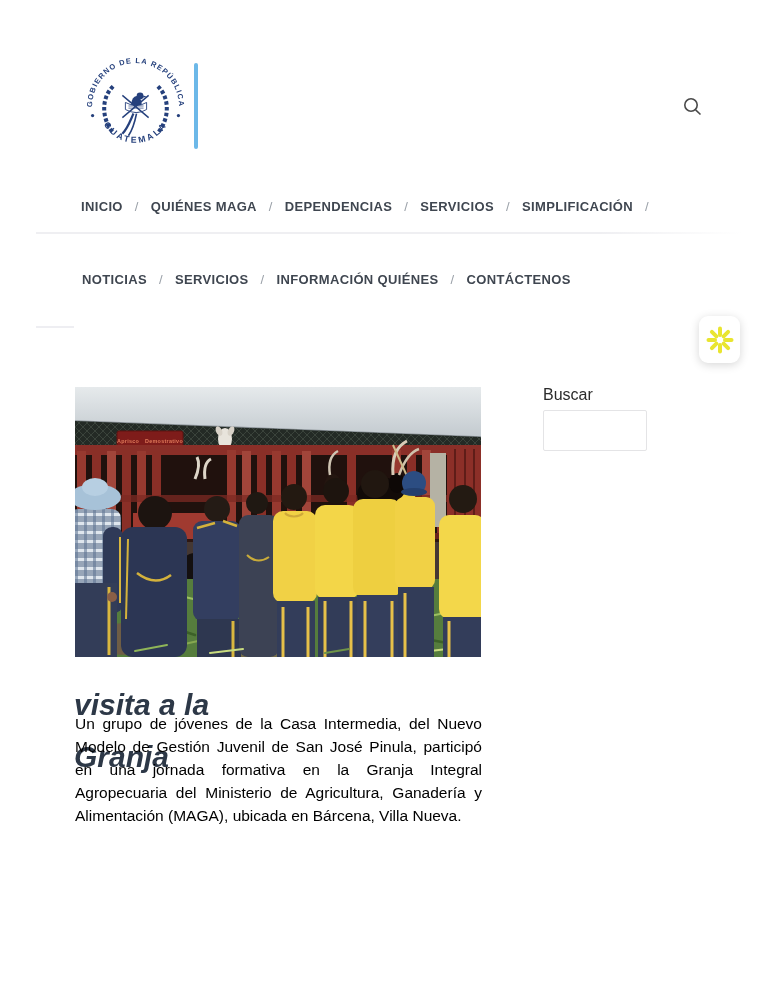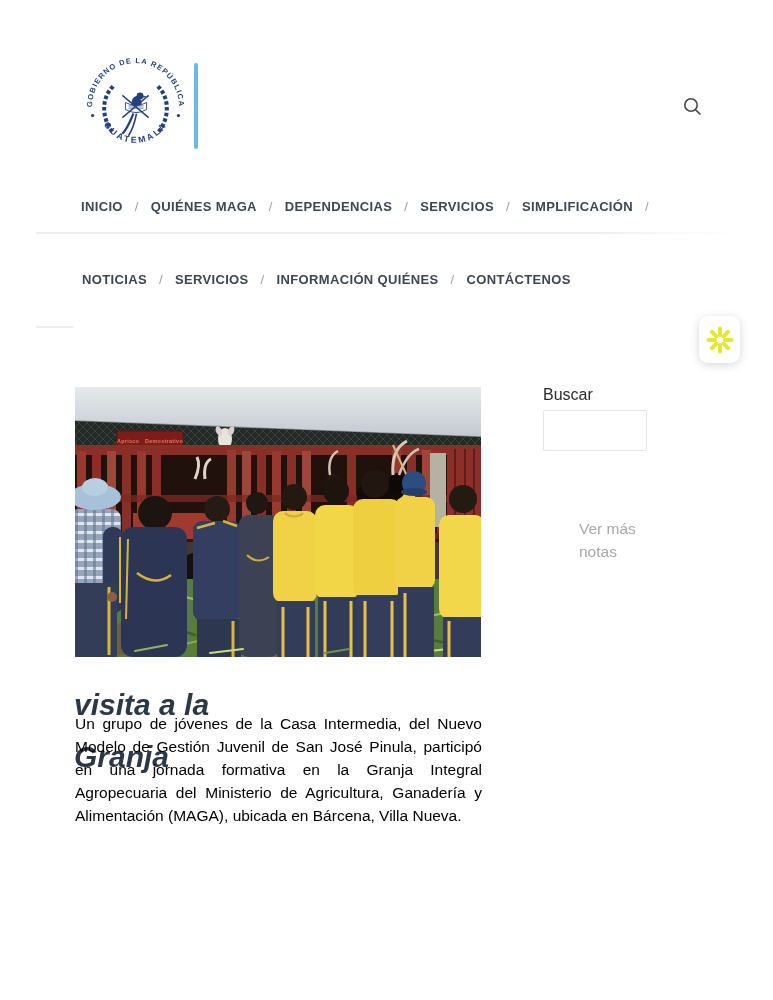--- a/index.html
+++ b/index.html
@@ -326,21 +326,20 @@
       <line x1="250" y1="266" x2="274" y2="262" stroke="#6f9448" stroke-width="2"></line>
     </g>
   </svg>
 
   <h1 class="headline part2">visita a la Granja</h1>
 
   <p class="article-body">Un grupo de jóvenes de la Casa Intermedia, del Nuevo Modelo de Gestión Juvenil de San José Pinula, participó en una jornada formativa en la Granja Integral Agropecuaria del Ministerio de Agricultura, Ganadería y Alimentación (MAGA), ubicada en Bárcena, Villa Nueva.</p>
 
   <div class="sidebar-label">Buscar</div>
   <input class="search-input" type="text" value="" style="">
-  <a class="more-link">Ver más notas</a>
 
   <button class="a11y-btn">
     <svg width="28" height="28" viewBox="0 0 28 28">
       <g stroke="#e9e52f" stroke-width="4" stroke-linecap="round">
         <line x1="14" y1="2.5" x2="14" y2="9"></line>
         <line x1="14" y1="19" x2="14" y2="25.5"></line>
         <line x1="2.5" y1="14" x2="9" y2="14"></line>
         <line x1="19" y1="14" x2="25.5" y2="14"></line>
         <line x1="5.9" y1="5.9" x2="10.4" y2="10.4"></line>
         <line x1="17.6" y1="17.6" x2="22.1" y2="22.1"></line>

